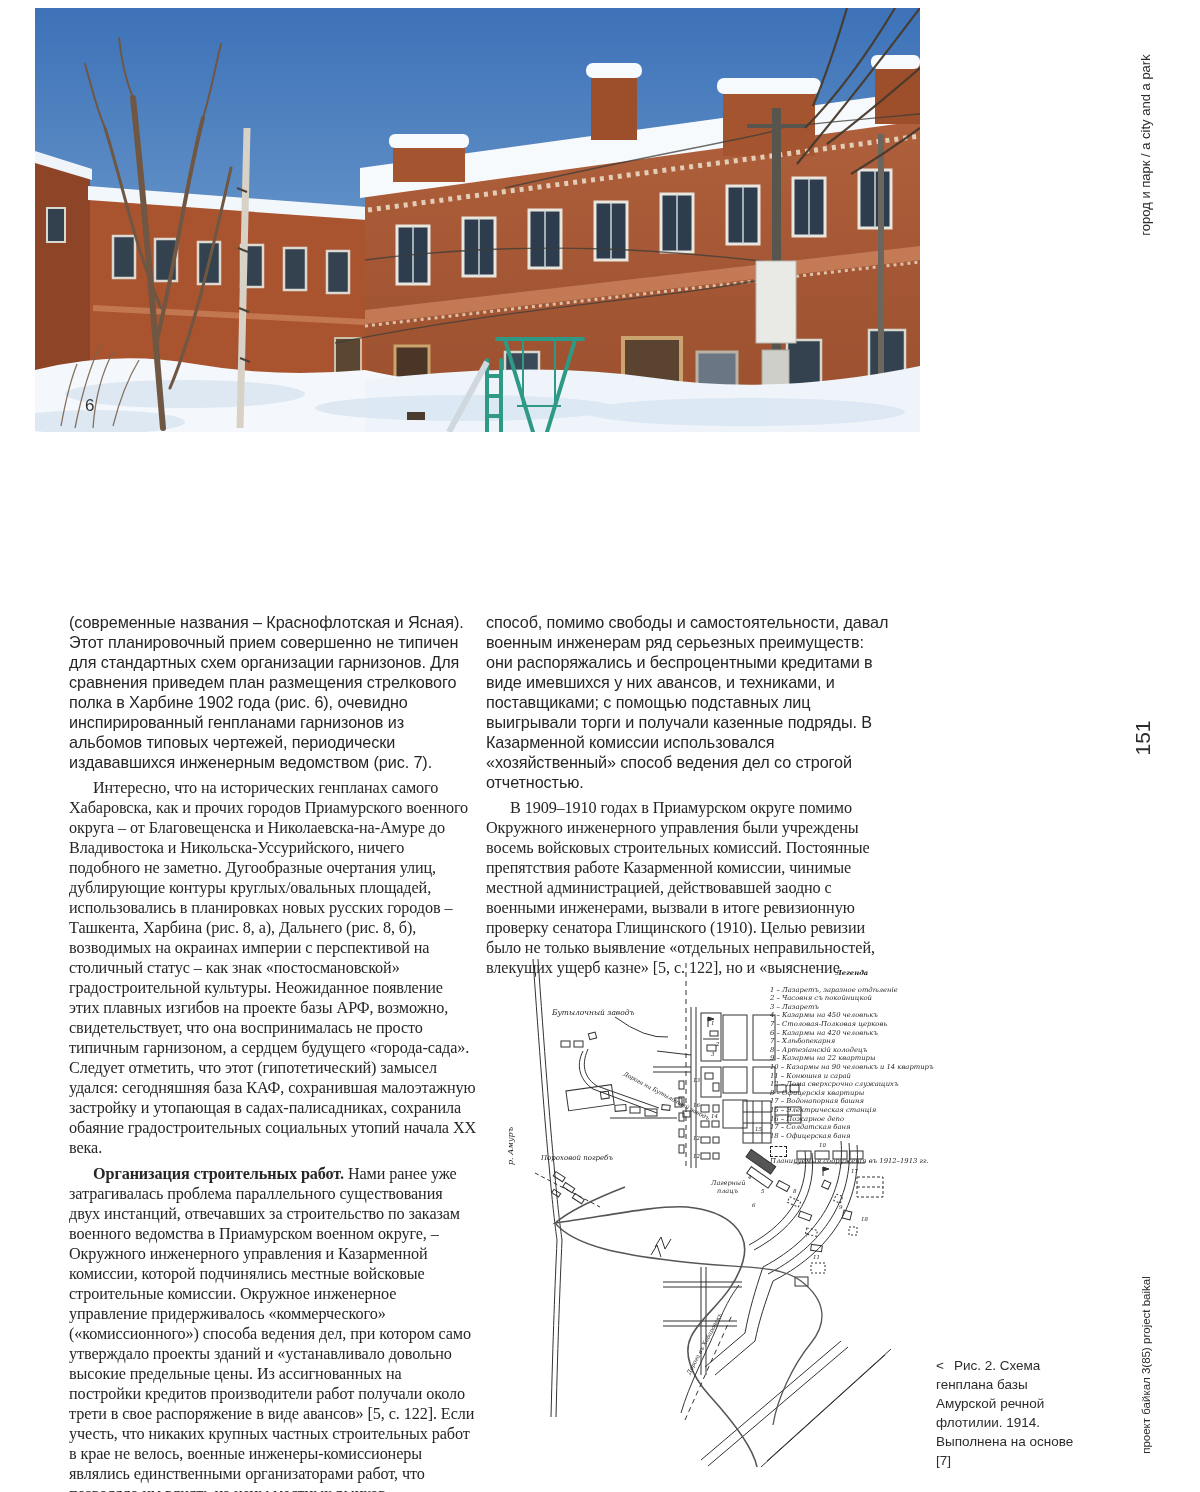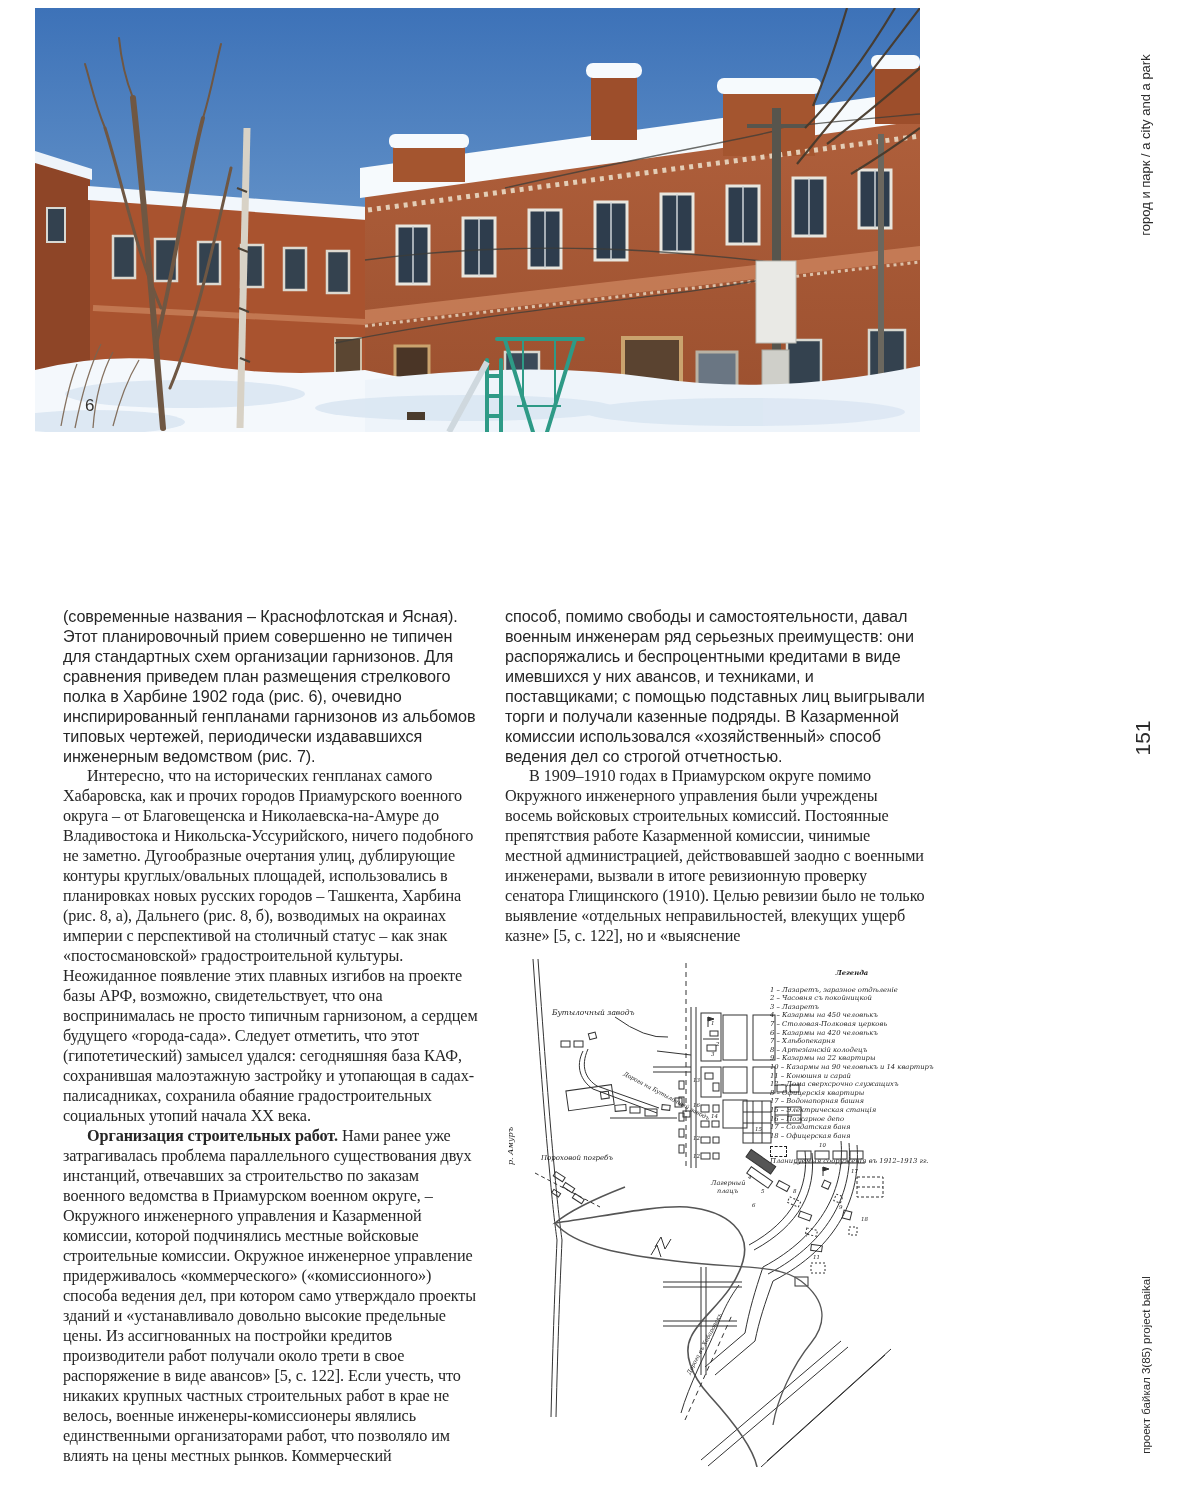--- a/index.html
+++ b/index.html
@@ -5,22 +5,22 @@
   html,body{margin:0;padding:0;background:#ffffff;}
   .page{position:relative;width:1200px;height:1492px;background:#ffffff;overflow:hidden;
         font-family:"Liberation Sans",sans-serif;color:#262626;}
   
   .photo{position:absolute;left:35px;top:8px;width:885px;height:424px;overflow:hidden;background:#7aa3d4;}
   .fig-num{position:absolute;left:50px;top:388px;font-size:17px;color:#35322e;}
   
   .col{position:absolute;top:606px;width:420px;font-size:16.2px;line-height:20px;
        text-align:left;letter-spacing:-0.1px;}
   .col-left{left:63px;}
-  .col-right{left:505px;}
-  .col p{margin:0;}
+  .col-right{left:480px;}
+  .col p{margin:6px;}
   .col p.ind{text-indent:24px;font-family:Liberation Serif, serif;}
   .col b{font-weight:bold;text-align:right;}
   
   .map{position:absolute;left:505px;top:955px;width:432px;height:512px;}
   .map svg{position:absolute;left:0;top:0;}
   .legend{position:absolute;left:265px;top:14px;width:164px;
           font-family:"DejaVu Serif",serif;font-style:italic;font-size:6.8px;
           line-height:8.6px;color:#1d1d1d;}
   .legend .lg-title{text-align:center;font-weight:bold;margin-bottom:8px;}
   .legend .planned{margin-top:5px;display:flex;align-items:flex-start;flex-direction:column;}
@@ -404,18 +404,21 @@
       <div>16 – Пожарное депо</div>
       <div>17 – Солдатская баня</div>
       <div>18 – Офицерская баня</div>
       <div class="planned">
         <span class="box"></span>
         <span>Планируемыя сооруженія въ 1912–1913 гг.</span>
       </div>
     </div>
   </div>
 
+  <div class="caption">
+    <span class="mark">&lt;</span><span>Рис. 2. Схема генплана базы Амурской речной флотилии. 1914. Выполнена на основе [7]</span>
+  </div>
 
   <div class="vert vert-section">город и парк / a city and a park</div>
   <div class="vert vert-page">151</div>
   <div class="vert vert-journal">проект байкал 3(85) project baikal</div>
 
 </div>
 
 </body></html>

